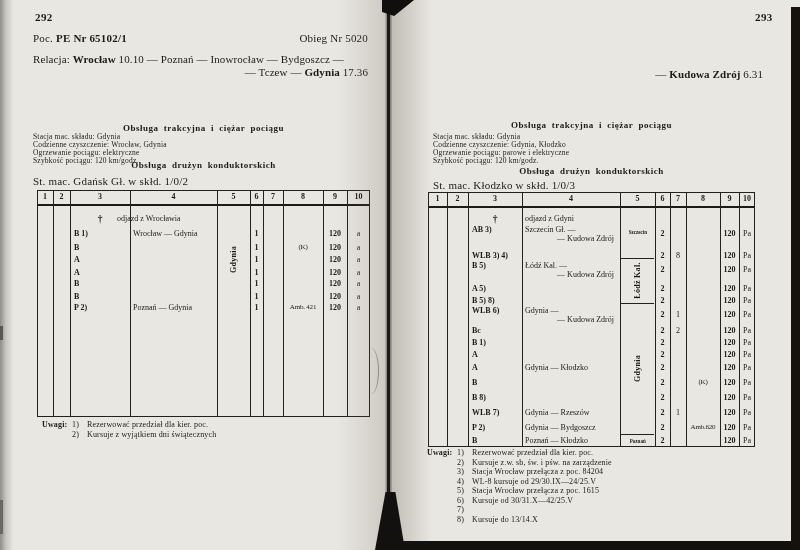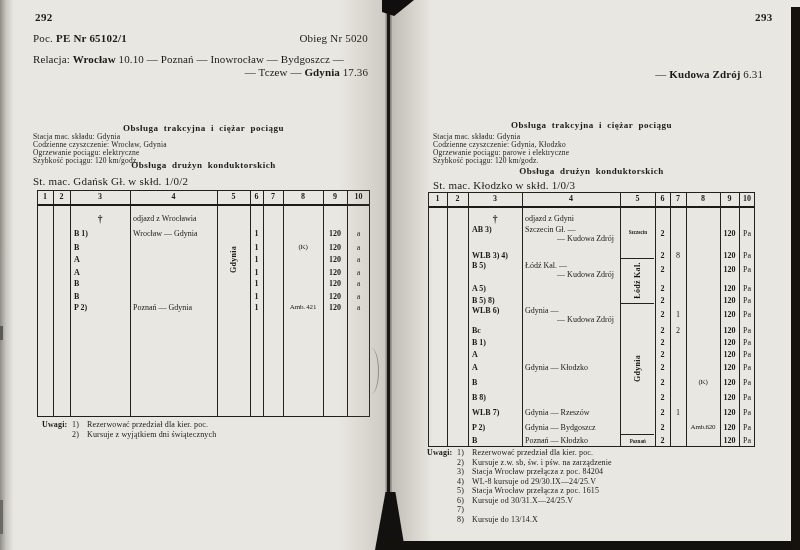--- a/index.html
+++ b/index.html
@@ -114,21 +114,21 @@
         <div class="vline" style="left: 246px; height: 100%;"></div>
         <div class="vline" style="left: 286px; height: 100%;"></div>
         <div class="vline" style="left: 310px; height: 100%;"></div>
         <div class="vline" style="left: 332px; height: 100%;"></div>
         <div class="tbody" style="top: 13px; height: 212px;">
           <div class="grpbox" style="left: 181px; width: 31px; top: 10px; height: 90px;">
             <span class="grp-rot">Gdynia</span>
           </div>
           <div class="trow" style="top: 10px;">
             <div class="lbl ctr" style="left: 33px; width: 60px; text-align: center;">†</div>
-            <div class="route" style="left: 96px; width: 78px;">
+            <div class="route" style="left: 80px; width: 78px;">
               <div class="l1">odjazd z Wrocławia</div>
             </div>
           </div>
           <div class="trow" style="top: 25px;">
             <div class="lbl" style="left: 37px;">B 1)</div>
             <div class="route" style="left: 96px; width: 78px;">
               <div class="l1">Wrocław — Gdynia</div>
             </div>
             <div class="val b" style="left: 214px; width: 11px;">1</div>
             <div class="val b" style="left: 287px; width: 22px;">120</div>
@@ -214,21 +214,21 @@
           <span class="utxt">WL-8 kursuje od 29/30.IX—24/25.V</span>
         </div>
         <div class="uline">
           <span class="ulab"></span>
           <span class="unum">5)</span>
           <span class="utxt">Stacja Wrocław przełącza z poc. 1615</span>
         </div>
         <div class="uline">
           <span class="ulab"></span>
           <span class="unum">6)</span>
-          <span class="utxt">Kursuje od 30/31.X—24/25.V</span>
+          <span class="utxt">Kursuje od 30/31.X—42/25.V</span>
         </div>
         <div class="uline">
           <span class="ulab"></span>
           <span class="unum">7)</span>
         </div>
         <div class="uline">
           <span class="ulab"></span>
           <span class="unum">8)</span>
           <span class="utxt">Kursuje do 13/14.X</span>
         </div>

